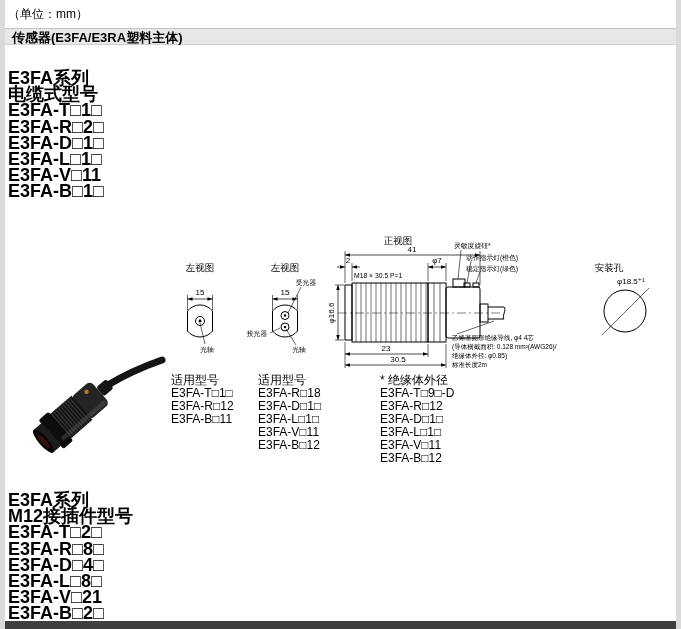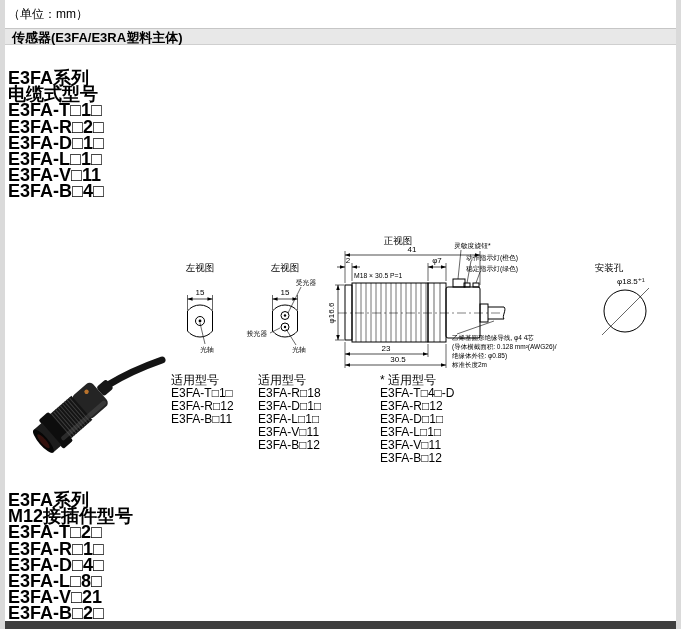--- a/index.html
+++ b/index.html
@@ -49,21 +49,21 @@
   </div>
 
   <div class="model-block cable">
     <div>E3FA系列</div>
     <div>电缆式型号</div>
     <div>E3FA-T□1□</div>
     <div>E3FA-R□2□</div>
     <div>E3FA-D□1□</div>
     <div>E3FA-L□1□</div>
     <div>E3FA-V□11</div>
-    <div>E3FA-B□4□</div>
+    <div>E3FA-B□1□</div>
   </div>
 
   <svg class="drawing" width="517" height="245" viewBox="0 0 517 245">
     <defs>
       <marker id="arr" viewBox="0 0 10 10" refX="9.5" refY="5" markerWidth="8" markerHeight="8" orient="auto-start-reverse">
         <path d="M0.5,1.8 L9.5,5 L0.5,8.2 z" fill="#000"></path>
       </marker>
     </defs>
 
     <text x="240" y="16" text-anchor="middle" class="vlabel">正视图</text>
@@ -198,34 +198,34 @@
   <div class="app-table t2">
     <div>适用型号</div>
     <div>E3FA-R□18</div>
     <div>E3FA-D□1□</div>
     <div>E3FA-L□1□</div>
     <div>E3FA-V□11</div>
     <div>E3FA-B□12</div>
   </div>
 
   <div class="app-table t3">
-    <div>* 适用型号</div>
-    <div>E3FA-T□4□-D</div>
+    <div>* 绝缘体外径</div>
+    <div>E3FA-T□9□-D</div>
     <div>E3FA-R□12</div>
     <div>E3FA-D□1□</div>
     <div>E3FA-L□1□</div>
     <div>E3FA-V□11</div>
     <div>E3FA-B□12</div>
   </div>
 
   <div class="model-block connector">
     <div>E3FA系列</div>
     <div>M12接插件型号</div>
     <div>E3FA-T□2□</div>
-    <div>E3FA-R□1□</div>
+    <div>E3FA-R□8□</div>
     <div>E3FA-D□4□</div>
     <div>E3FA-L□8□</div>
     <div>E3FA-V□21</div>
     <div>E3FA-B□2□</div>
   </div>
 
   <div class="bottom-bar"></div>
 
 </div>
 

